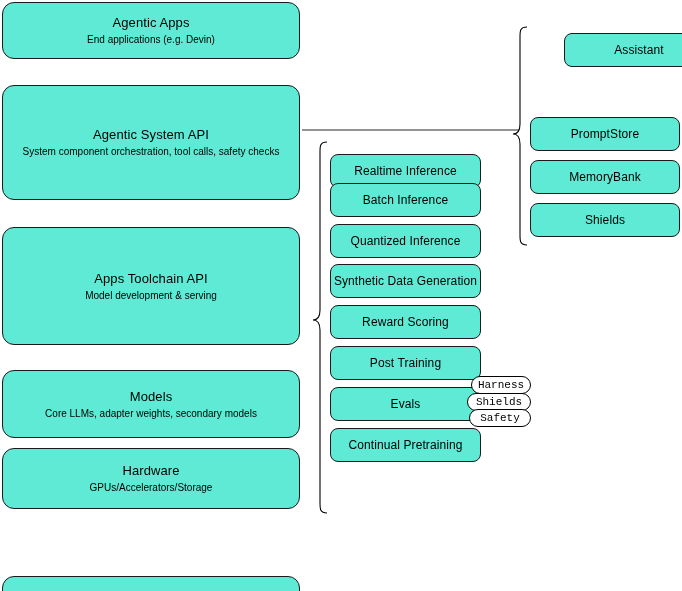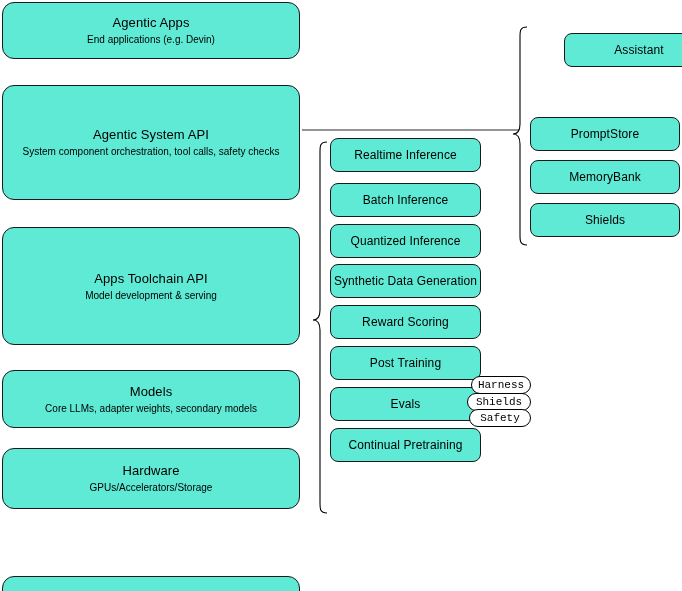--- a/index.html
+++ b/index.html
@@ -112,21 +112,21 @@
   <div class="node layer" style="top:85px;height:115px;">
     <div class="title">Agentic System API</div>
     <div class="subtitle">System component orchestration, tool calls, safety checks</div>
   </div>
 
   <div class="node layer" style="top:227px;height:118px;">
     <div class="title">Apps Toolchain API</div>
     <div class="subtitle">Model development &amp; serving</div>
   </div>
 
-  <div class="node layer" style="top:370px;height:58px;">
+  <div class="node layer" style="top:370px;height:68px;">
     <div class="title">Models</div>
     <div class="subtitle">Core LLMs, adapter weights, secondary models</div>
   </div>
 
   <div class="node layer" style="top:448px;height:61px;">
     <div class="title">Hardware</div>
     <div class="subtitle">GPUs/Accelerators/Storage</div>
   </div>
 
   <div class="node layer" style="top:528px;height:61px;margin-top:48px;">
@@ -150,21 +150,21 @@
   <svg class="brace" style="left:0px;top:0px;width:682px;height:591px;">
     <path d="M 527 27
              C 520 27 520 31 520 37
              L 520 124
              C 520 130 518 134 513 134
              C 518 134 520 138 520 144
              L 520 235
              C 520 241 520 245 527 245"></path>
   </svg>
 
-  <div class="node chip mid" style="top:138px;">
+  <div class="node chip mid" style="top:154px;">
     <div class="title">Realtime Inference</div>
   </div>
   <div class="node chip mid" style="top:183px;">
     <div class="title">Batch Inference</div>
   </div>
   <div class="node chip mid" style="top:224px;">
     <div class="title">Quantized Inference</div>
   </div>
   <div class="node chip mid" style="top:264px;justify-content:center;">
     <div class="title">Synthetic Data Generation</div>

